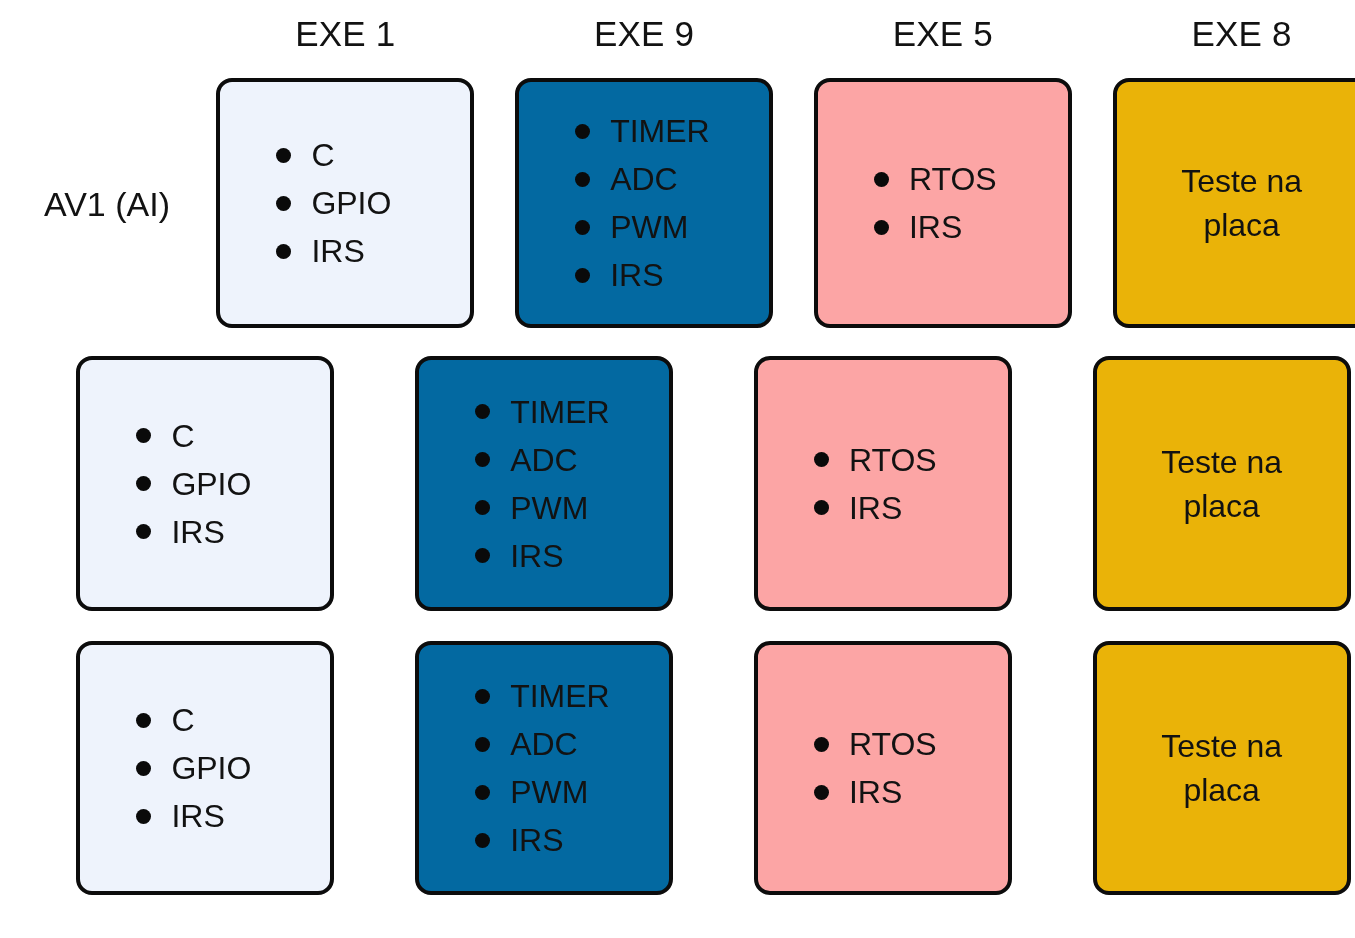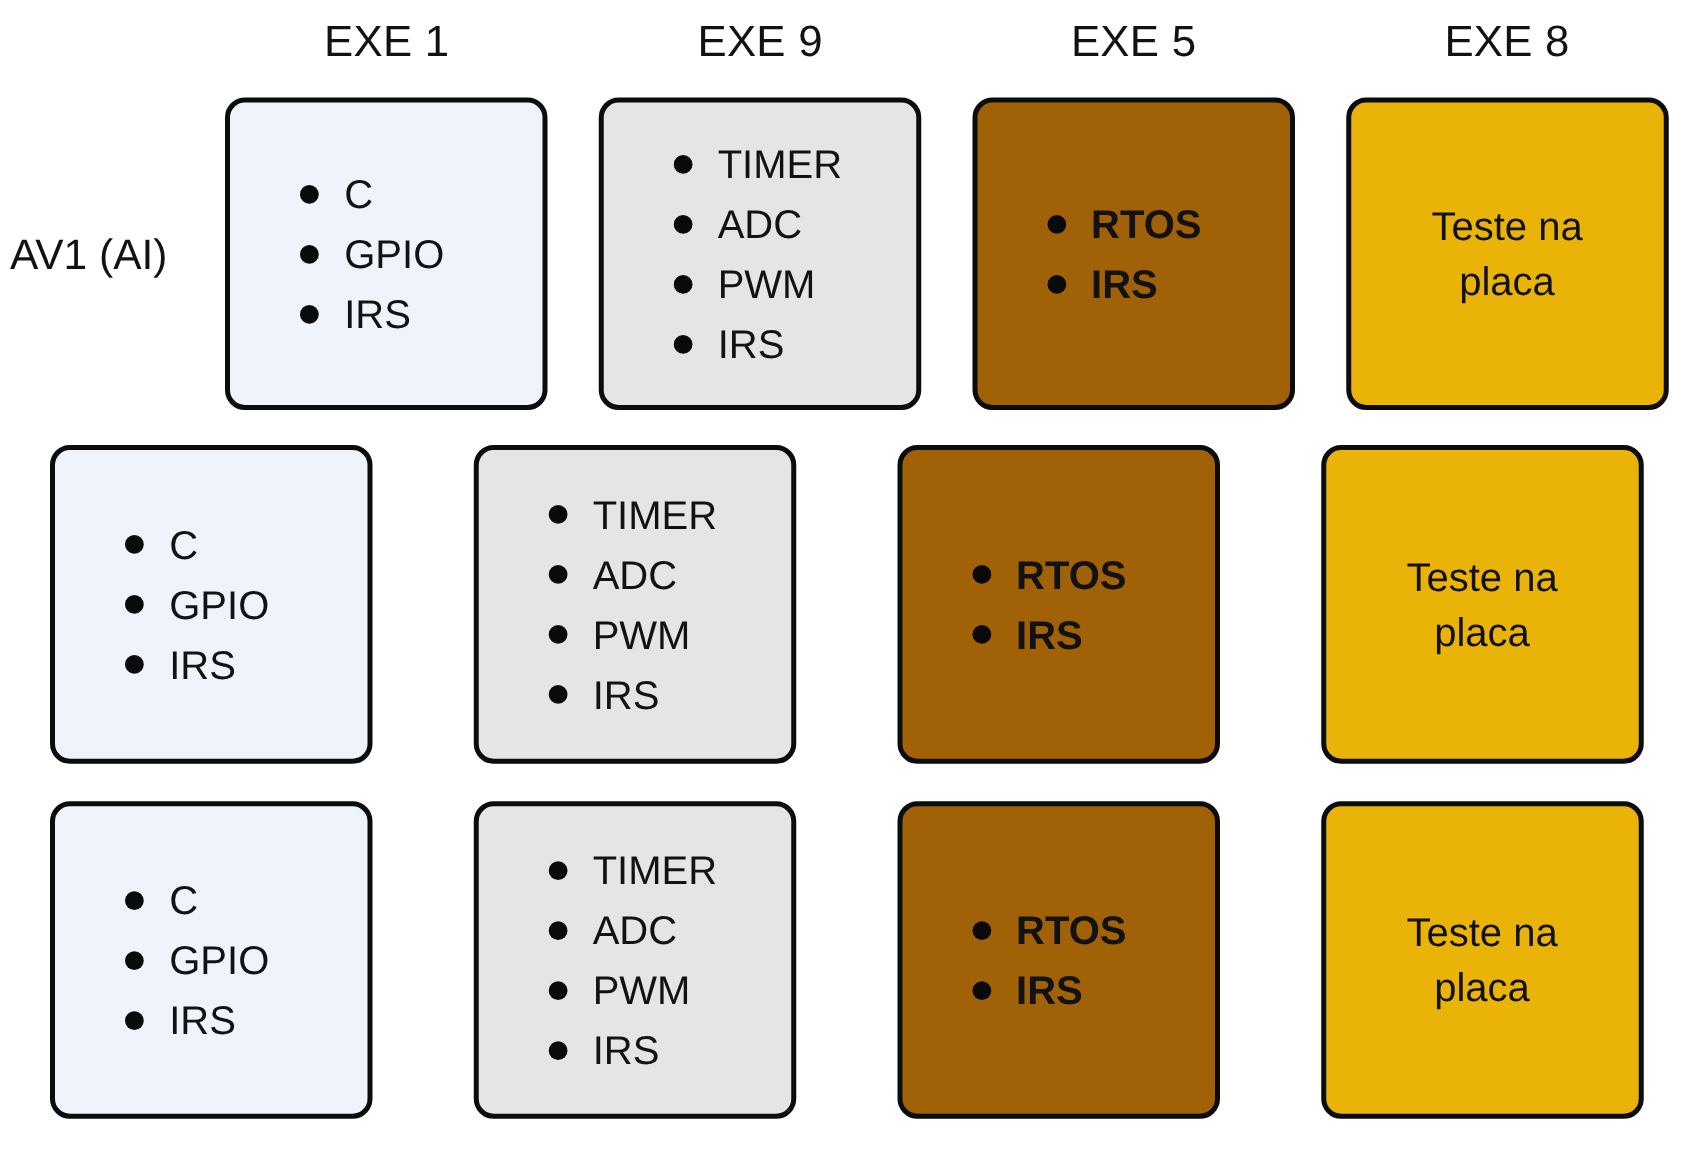--- a/index.html
+++ b/index.html
@@ -12,20 +12,21 @@
     height: 938px;
     font-family: "Liberation Sans", sans-serif;
     color: #1a1a1a;
     overflow: hidden;
   }
 
   #diagram {
     position: relative;
     width: 1077px;
     height: 938px;
+    margin-left: 36px;
   }
 
   
   .col-headers {
     position: absolute;
     top: 0;
     left: 0;
     width: 1355px;
     height: 70px;
     display: flex;
@@ -92,22 +93,22 @@
     display: flex;
     align-items: center;
     justify-content: flex-start;
     position: relative;
   }
   .row-1 .card { margin: 8px 0 12px 0; }
   .row-2 .card { margin: 16px 0 14px 0; }
   .row-3 .card { margin: 16px 0 20px 0; }
 
   .card.blue   { background: #eef3fc; }
-  .card.purple { background: #e5e5e5; }
-  .card.yellow { background: #a16207; font-weight: bold; }
+  .card.purple { background: #0369a1; }
+  .card.yellow { background: #fca5a5; }
   .card.green  { background: #eab308; }
 
   
   .bullet-list {
     list-style: none;
     margin: 0;
     padding: 0 0 0 56px;
     width: 100%;
     box-sizing: border-box;
   }

